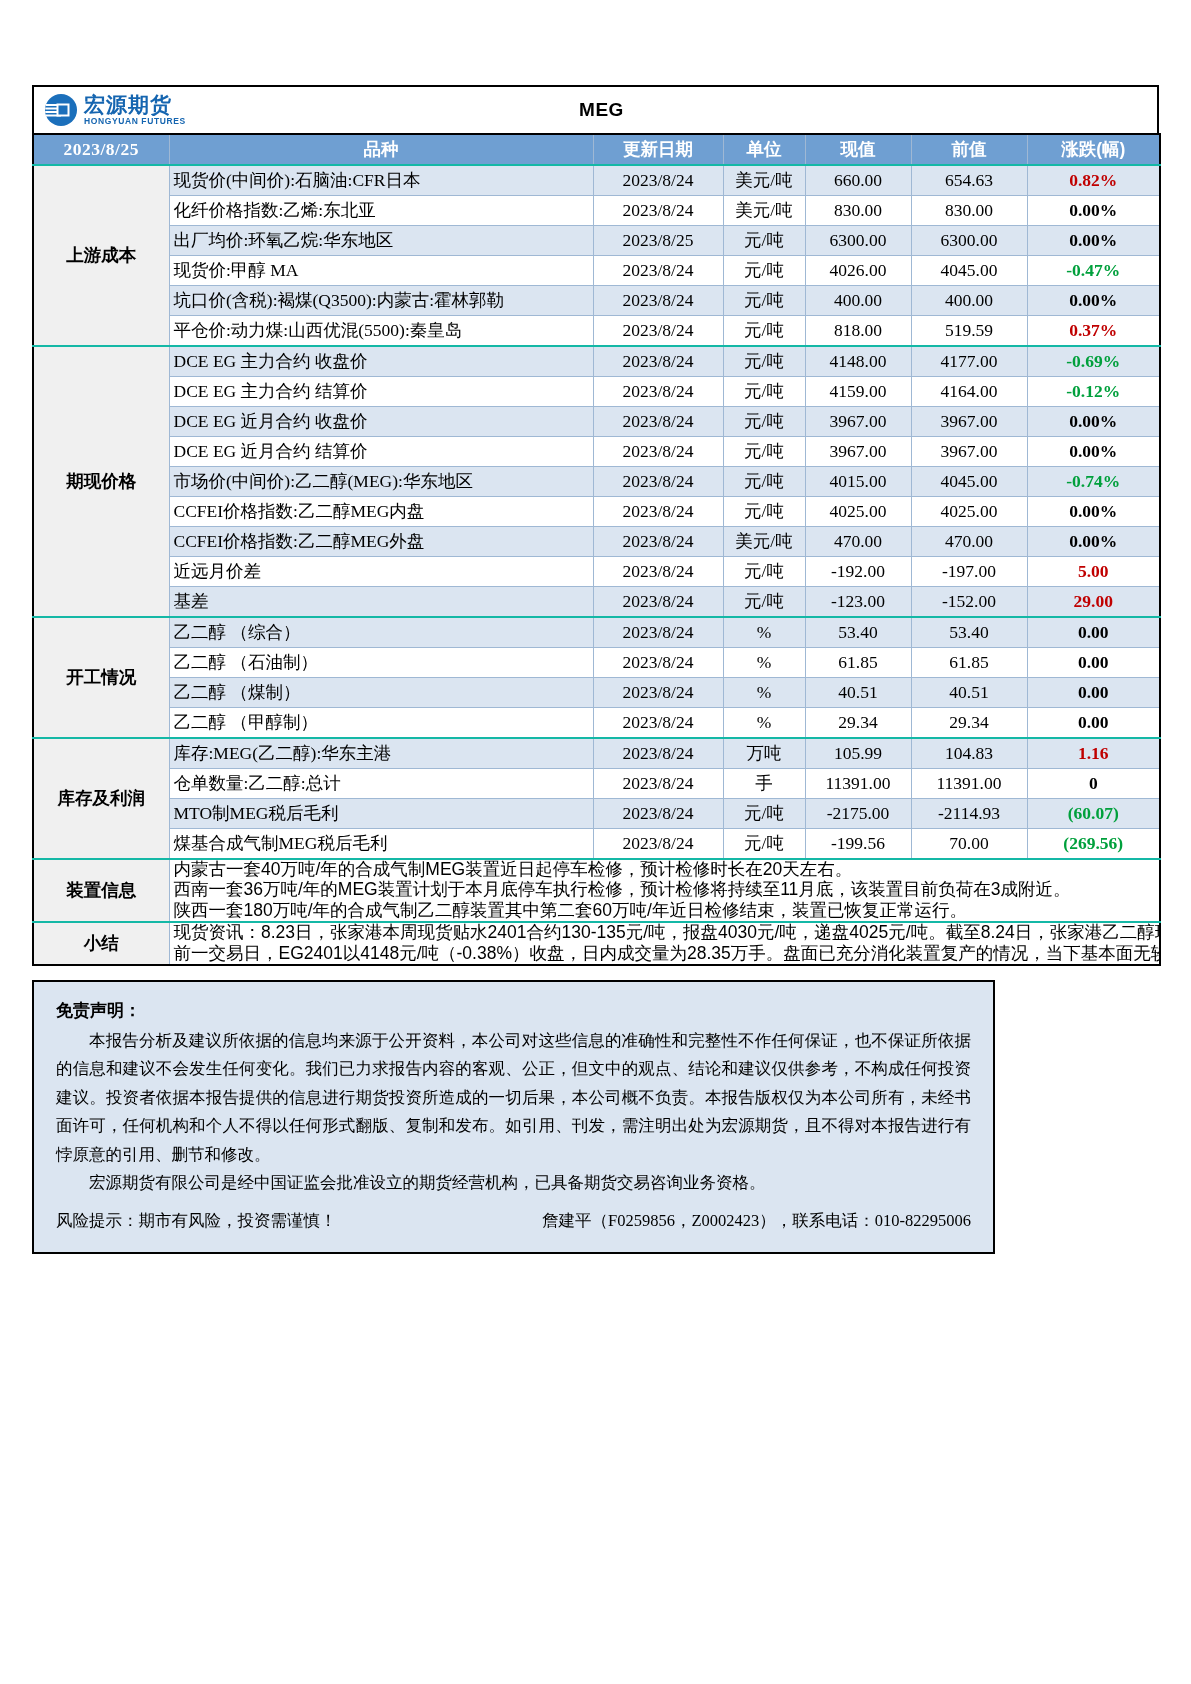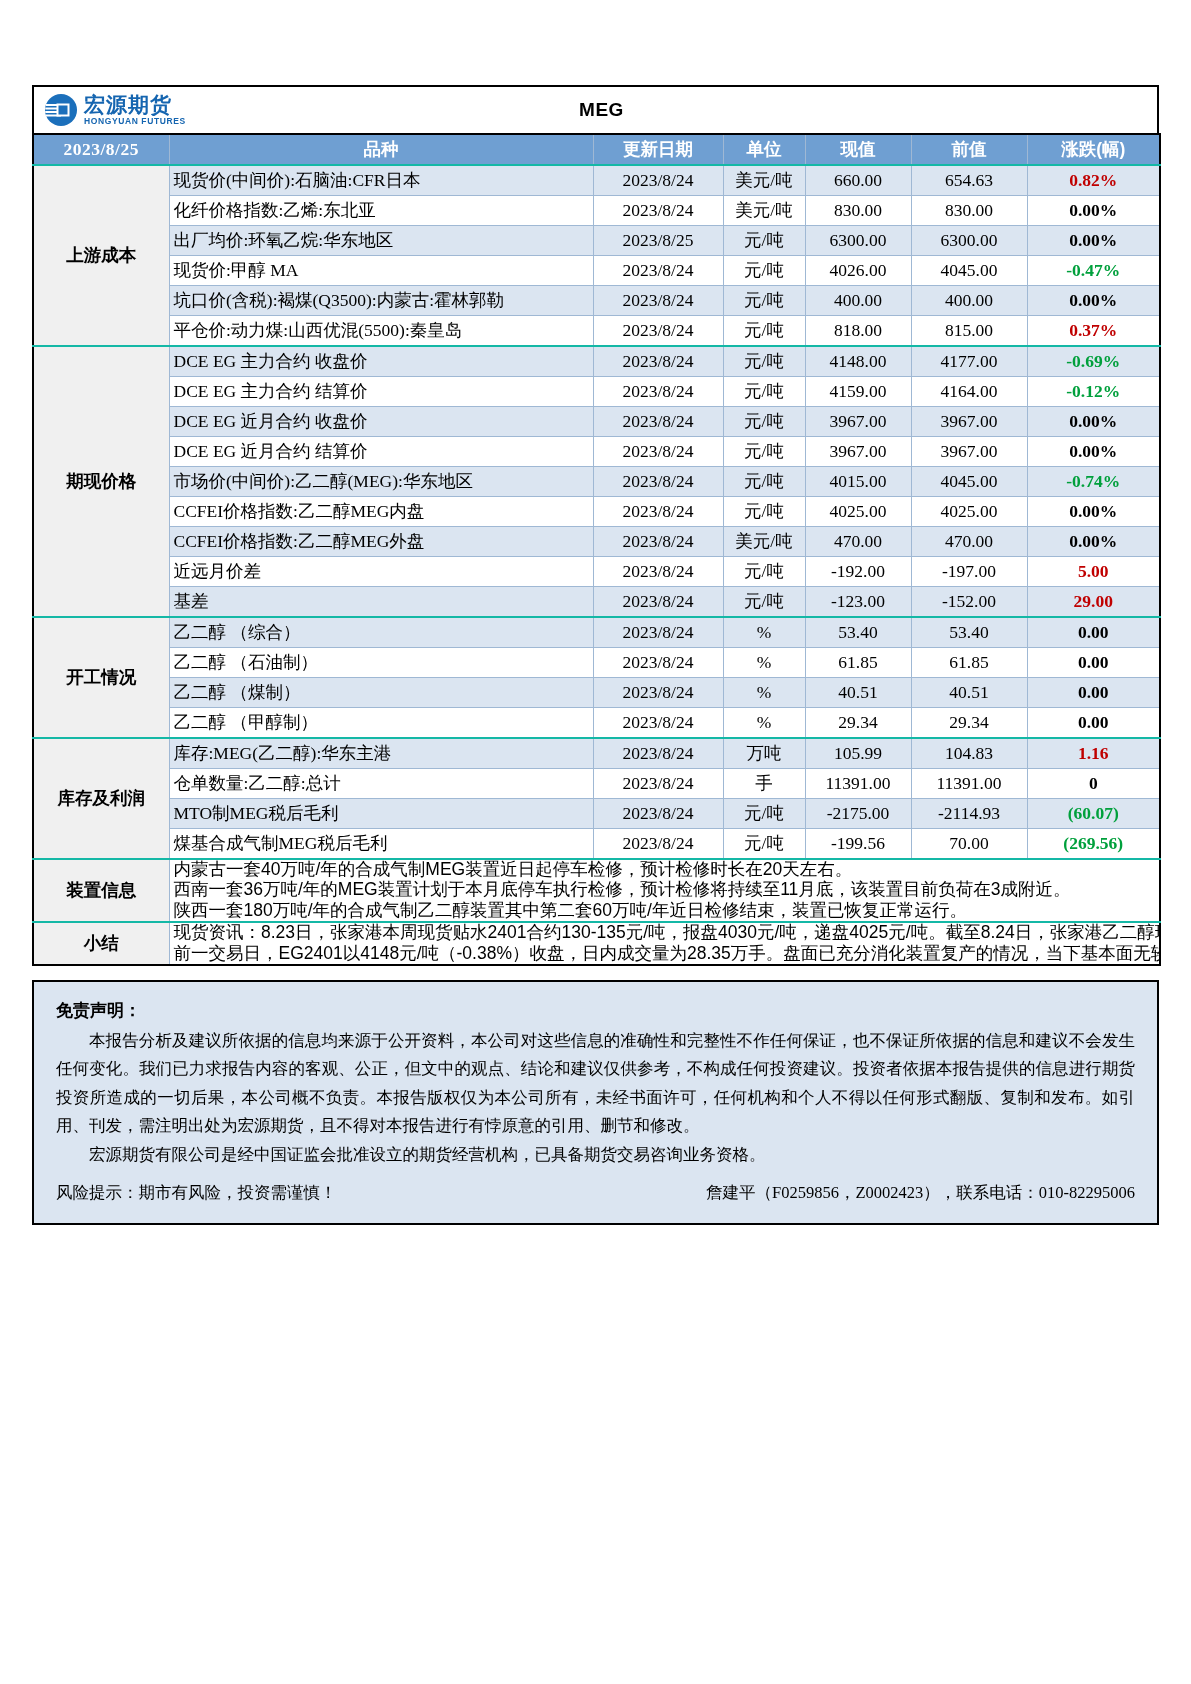--- a/index.html
+++ b/index.html
@@ -181,21 +181,21 @@
   
   .disclaimer {
     margin-top: 14px;
     border: 2px solid #000;
     background: #dbe5f1;
     padding: 14px 22px 16px 22px;
     font-family: "Liberation Serif", serif;
     font-size: 16.5px;
     line-height: 1.72;
     box-sizing: border-box;
-    width: 1127px;
+    width: 963px;
   }
   .disclaimer .dtitle {
     font-weight: bold;
     font-size: 17px;
     margin-bottom: 2px;
   }
   .disclaimer p { margin: 0; text-align: justify; }
   .disclaimer p.indent { text-indent: 2em; }
   .drisk {
     display: flex;
@@ -294,21 +294,21 @@
           <td class="unit">元/吨</td>
           <td class="num">400.00</td>
           <td class="num">400.00</td>
           <td class="chg flat">0.00%</td>
         </tr>
         <tr class="plain">
           <td class="name">平仓价:动力煤:山西优混(5500):秦皇岛</td>
           <td class="date">2023/8/24</td>
           <td class="unit">元/吨</td>
           <td class="num">818.00</td>
-          <td class="num">815.00</td>
+          <td class="num">519.59</td>
           <td class="chg up">0.37%</td>
         </tr>
         <tr class="alt sec-start">
           <td class="group" rowspan="9">期现价格</td>
           <td class="name">DCE EG 主力合约 收盘价</td>
           <td class="date">2023/8/24</td>
           <td class="unit">元/吨</td>
           <td class="num">4148.00</td>
           <td class="num">4177.00</td>
           <td class="chg down">-0.69%</td>

